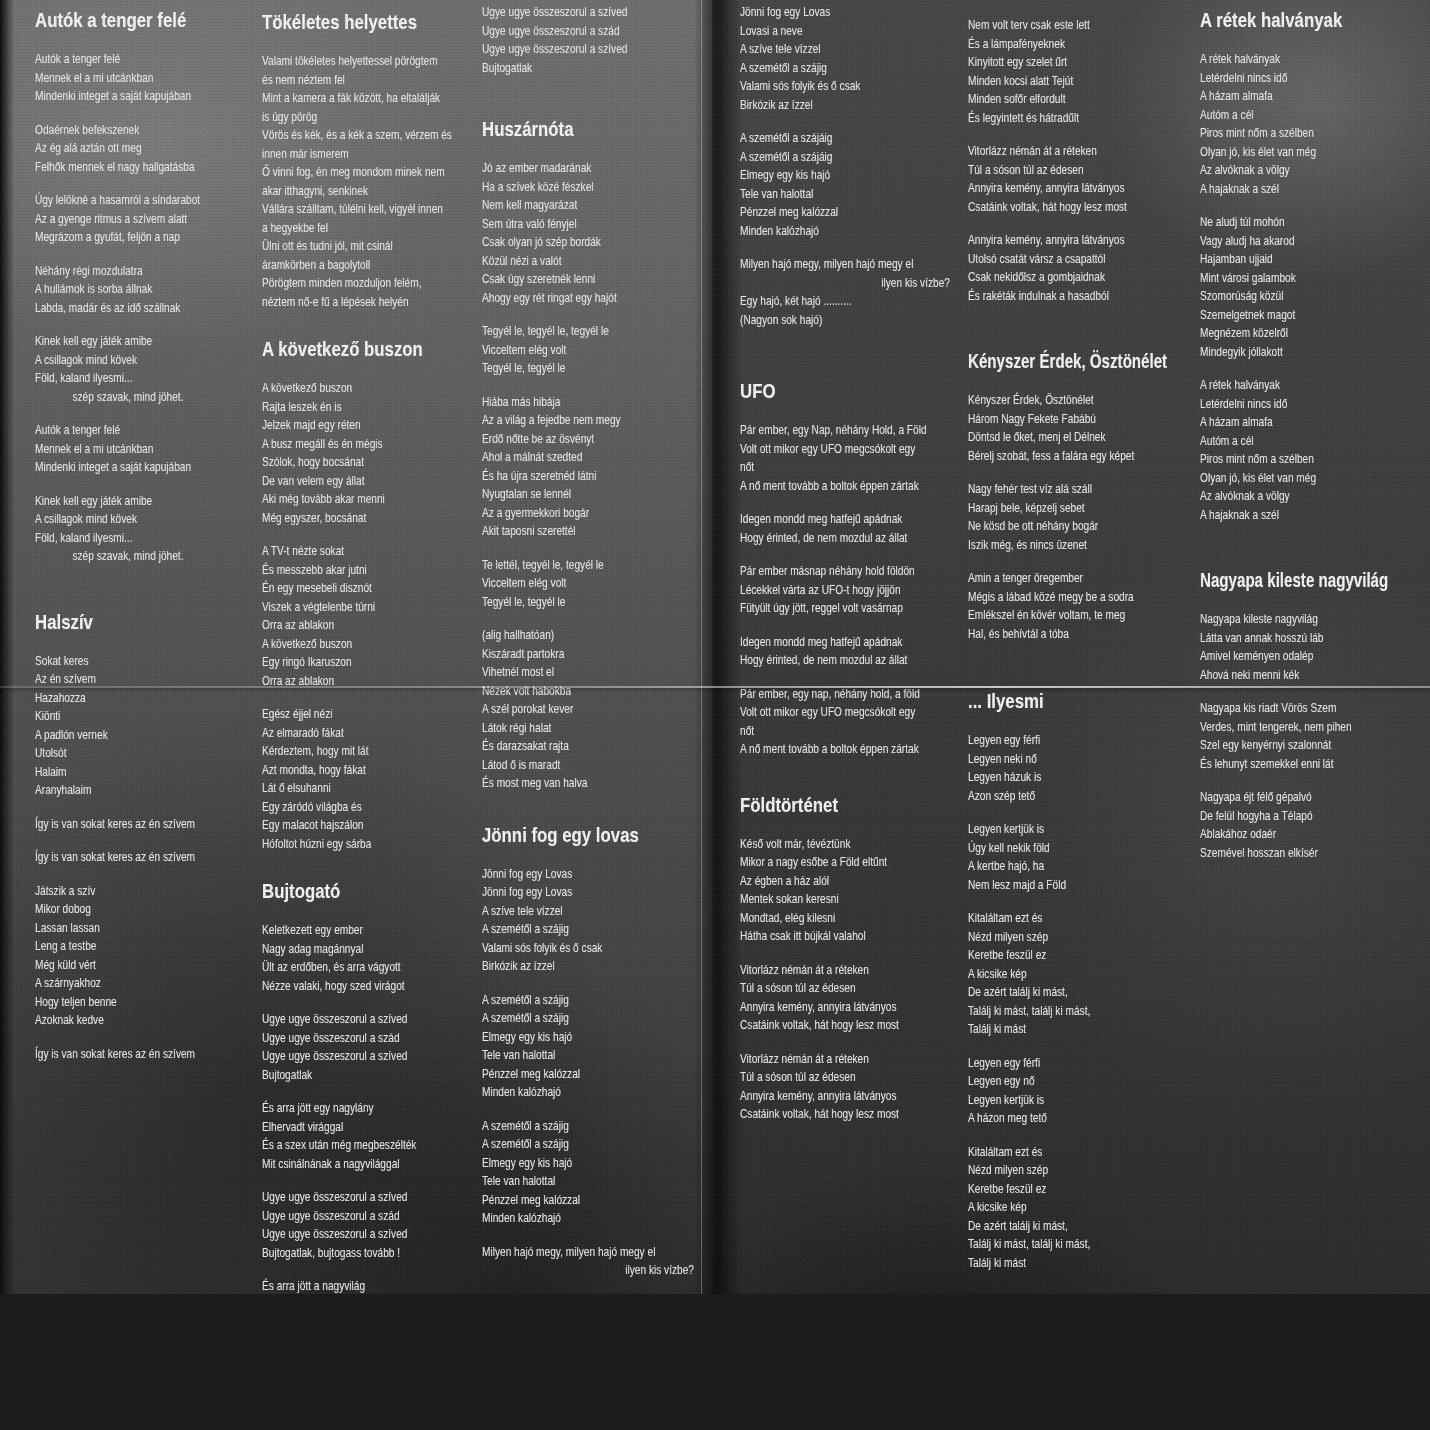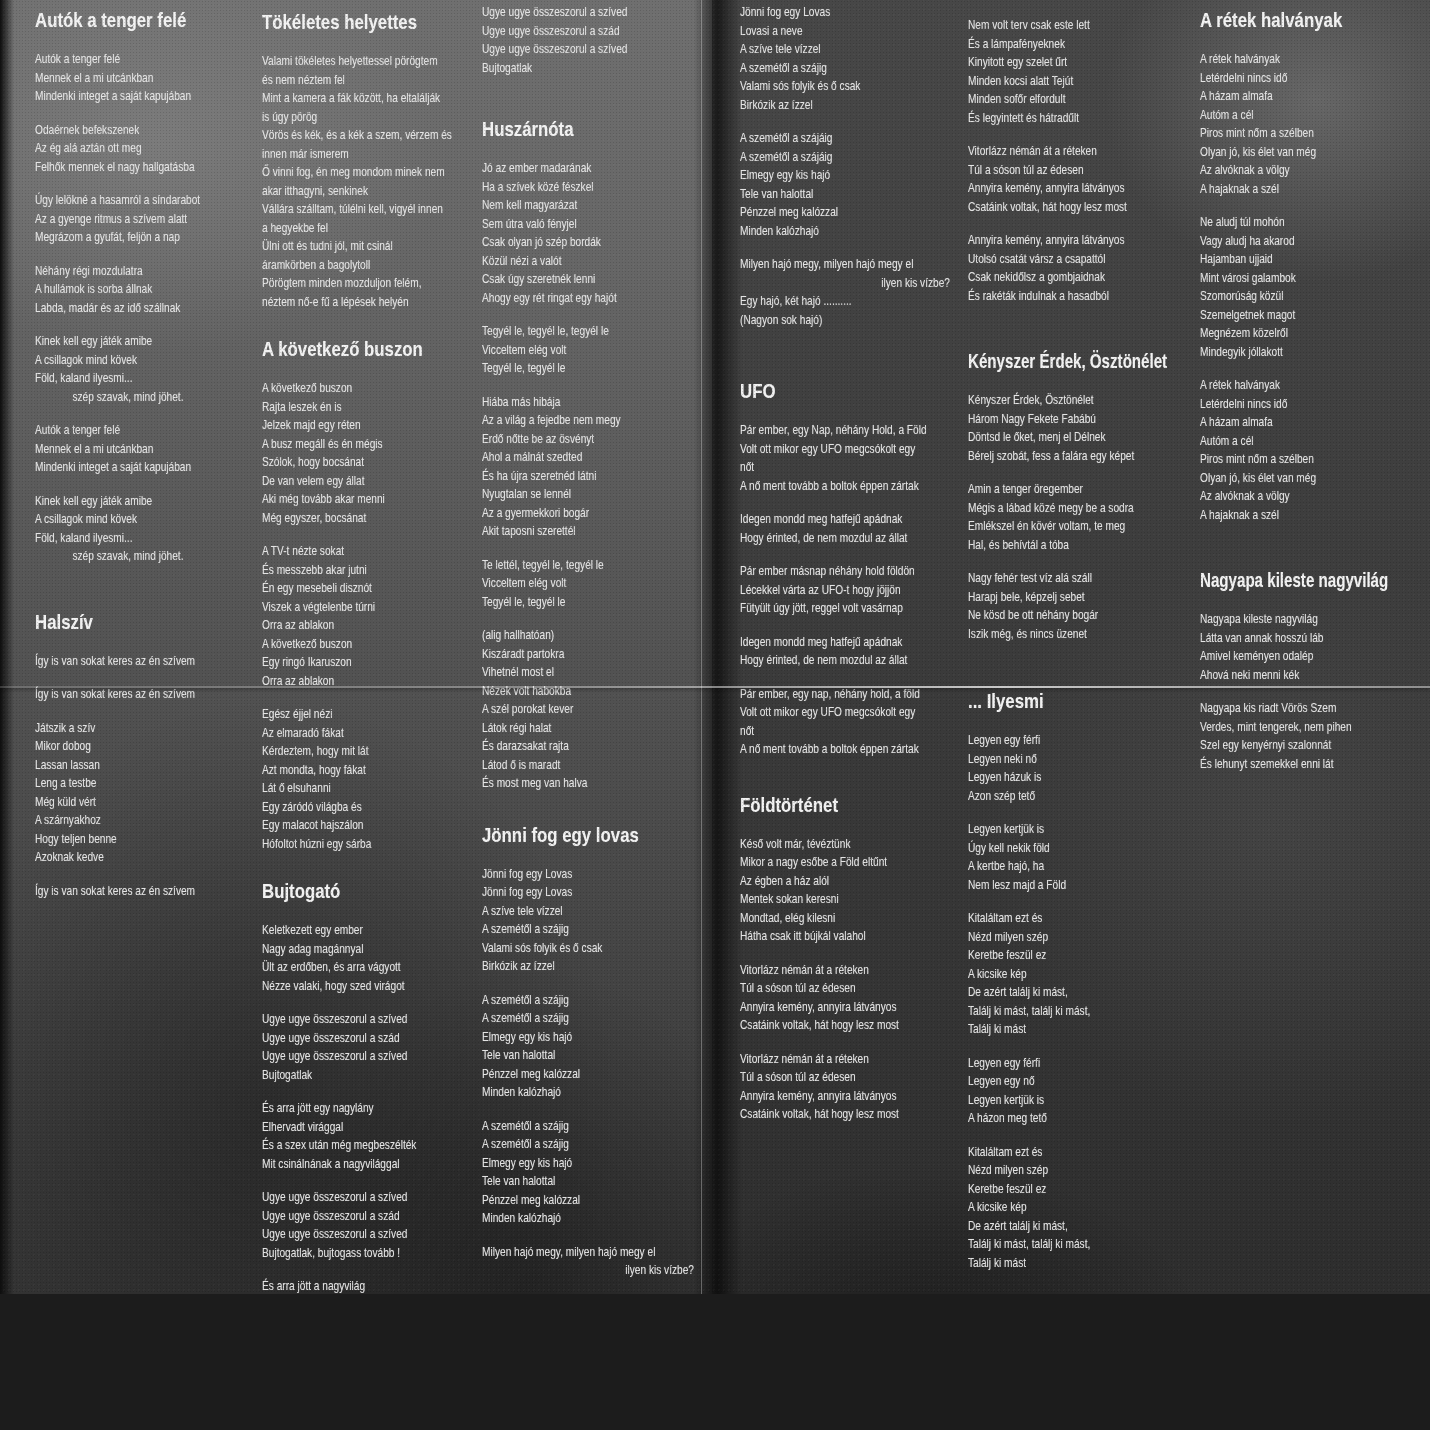--- a/index.html
+++ b/index.html
@@ -95,20 +95,30 @@
           <div class="line">Mindenki integet a saját kapujában</div>
         </div>
         <div class="stanza">
           <div class="line">Kinek kell egy játék amibe</div>
           <div class="line">A csillagok mind kövek</div>
           <div class="line">Föld, kaland ilyesmi...</div>
           <div class="line indent">szép szavak, mind jöhet.</div>
         </div>
         <div class="song-title" style="margin-top: 44px;"><span class="tspan">Halszív</span></div>
         <div class="stanza">
+          <div class="line">Sokat keres</div>
+          <div class="line">Az én szívem</div>
+          <div class="line">Hazahozza</div>
+          <div class="line">Kiönti</div>
+          <div class="line">A padlón vernek</div>
+          <div class="line">Utolsót</div>
+          <div class="line">Halaim</div>
+          <div class="line">Aranyhalaim</div>
+        </div>
+        <div class="stanza">
           <div class="line">Így is van sokat keres az én szívem</div>
         </div>
         <div class="stanza">
           <div class="line">Így is van sokat keres az én szívem</div>
         </div>
         <div class="stanza">
           <div class="line">Játszik a szív</div>
           <div class="line">Mikor dobog</div>
           <div class="line">Lassan lassan</div>
           <div class="line">Leng a testbe</div>
@@ -380,30 +390,30 @@
           <div class="line">És rakéták indulnak a hasadból</div>
         </div>
         <div class="song-title tight" style="margin-top: 44px;"><span class="tspan">Kényszer Érdek, Ösztönélet</span></div>
         <div class="stanza">
           <div class="line">Kényszer Érdek, Ösztönélet</div>
           <div class="line">Három Nagy Fekete Fabábú</div>
           <div class="line">Döntsd le őket, menj el Délnek</div>
           <div class="line">Bérelj szobát, fess a falára egy képet</div>
         </div>
         <div class="stanza">
+          <div class="line">Nagy fehér test víz alá száll</div>
+          <div class="line">Harapj bele, képzelj sebet</div>
+          <div class="line">Ne kösd be ott néhány bogár</div>
+          <div class="line">Iszik még, és nincs üzenet</div>
+        </div>
+        <div class="stanza">
           <div class="line">Amin a tenger öregember</div>
           <div class="line">Mégis a lábad közé megy be a sodra</div>
           <div class="line">Emlékszel én kövér voltam, te meg</div>
           <div class="line">Hal, és behívtál a tóba</div>
-        </div>
-        <div class="stanza">
-          <div class="line">Nagy fehér test víz alá száll</div>
-          <div class="line">Harapj bele, képzelj sebet</div>
-          <div class="line">Ne kösd be ott néhány bogár</div>
-          <div class="line">Iszik még, és nincs üzenet</div>
         </div>
         <div class="song-title" style="margin-top: 46px;"><span class="tspan">... Ilyesmi</span></div>
         <div class="stanza">
           <div class="line">Legyen egy férfi</div>
           <div class="line">Legyen neki nő</div>
           <div class="line">Legyen házuk is</div>
           <div class="line">Azon szép tető</div>
         </div>
         <div class="stanza">
           <div class="line">Legyen kertjük is</div>
@@ -473,20 +483,26 @@
           <div class="line">Nagyapa kileste nagyvilág</div>
           <div class="line">Látta van annak hosszú láb</div>
           <div class="line">Amivel keményen odalép</div>
           <div class="line">Ahová neki menni kék</div>
         </div>
         <div class="stanza">
           <div class="line">Nagyapa kis riadt Vörös Szem</div>
           <div class="line">Verdes, mint tengerek, nem pihen</div>
           <div class="line">Szel egy kenyérnyi szalonnát</div>
           <div class="line">És lehunyt szemekkel enni lát</div>
+        </div>
+        <div class="stanza">
+          <div class="line">Nagyapa éjt félő gépalvó</div>
+          <div class="line">De felül hogyha a Télapó</div>
+          <div class="line">Ablakához odaér</div>
+          <div class="line">Szemével hosszan elkísér</div>
         </div>
       </div>
     </div>
   <div class="crease-horizontal"></div>
   <div class="band-bottom"></div>
   <div class="band-bottom-gray"></div>
   <div class="texture"></div>
   <div class="texture2"></div>
 </div>
 

